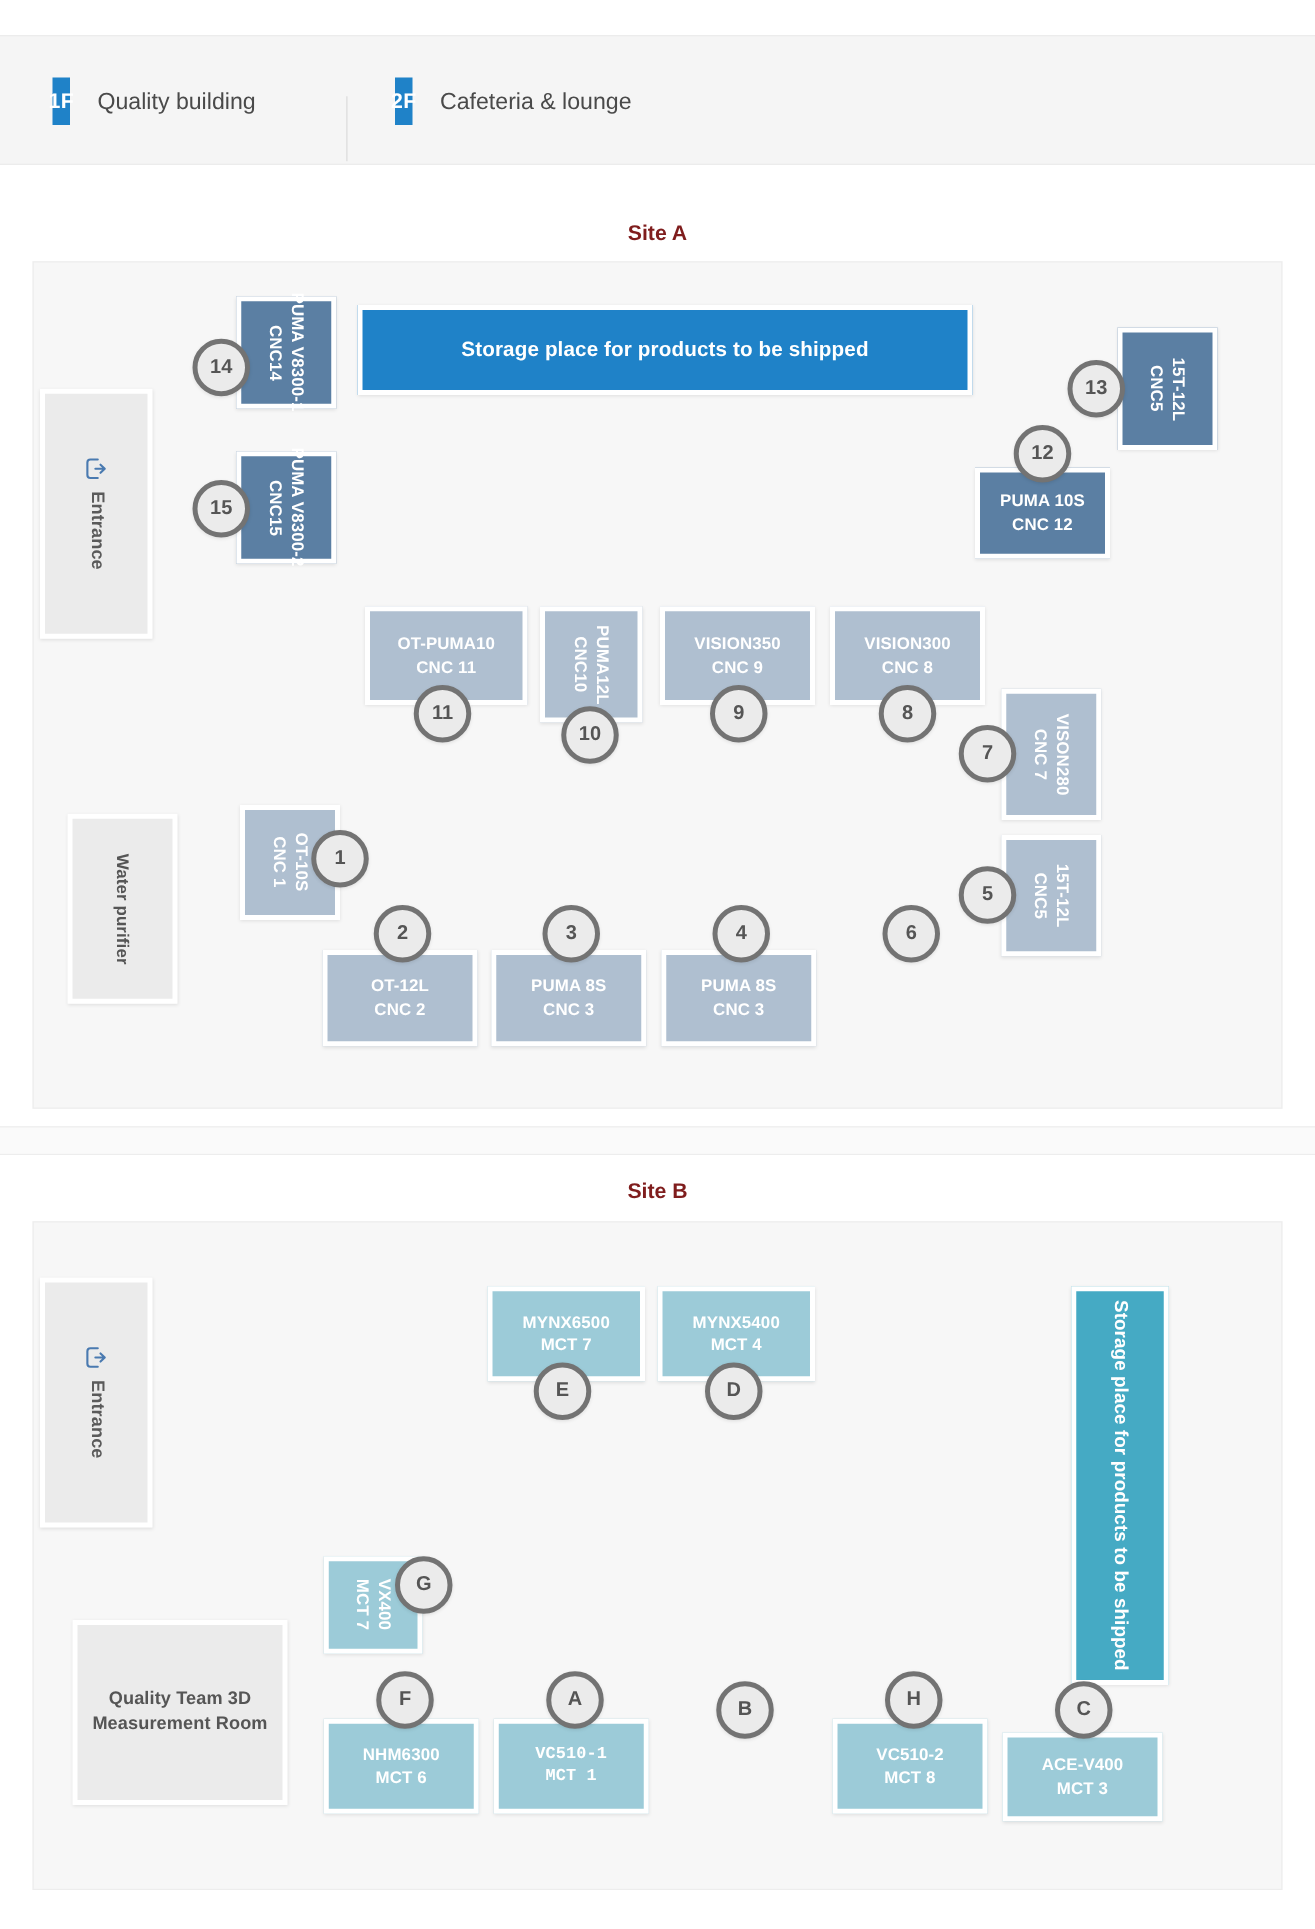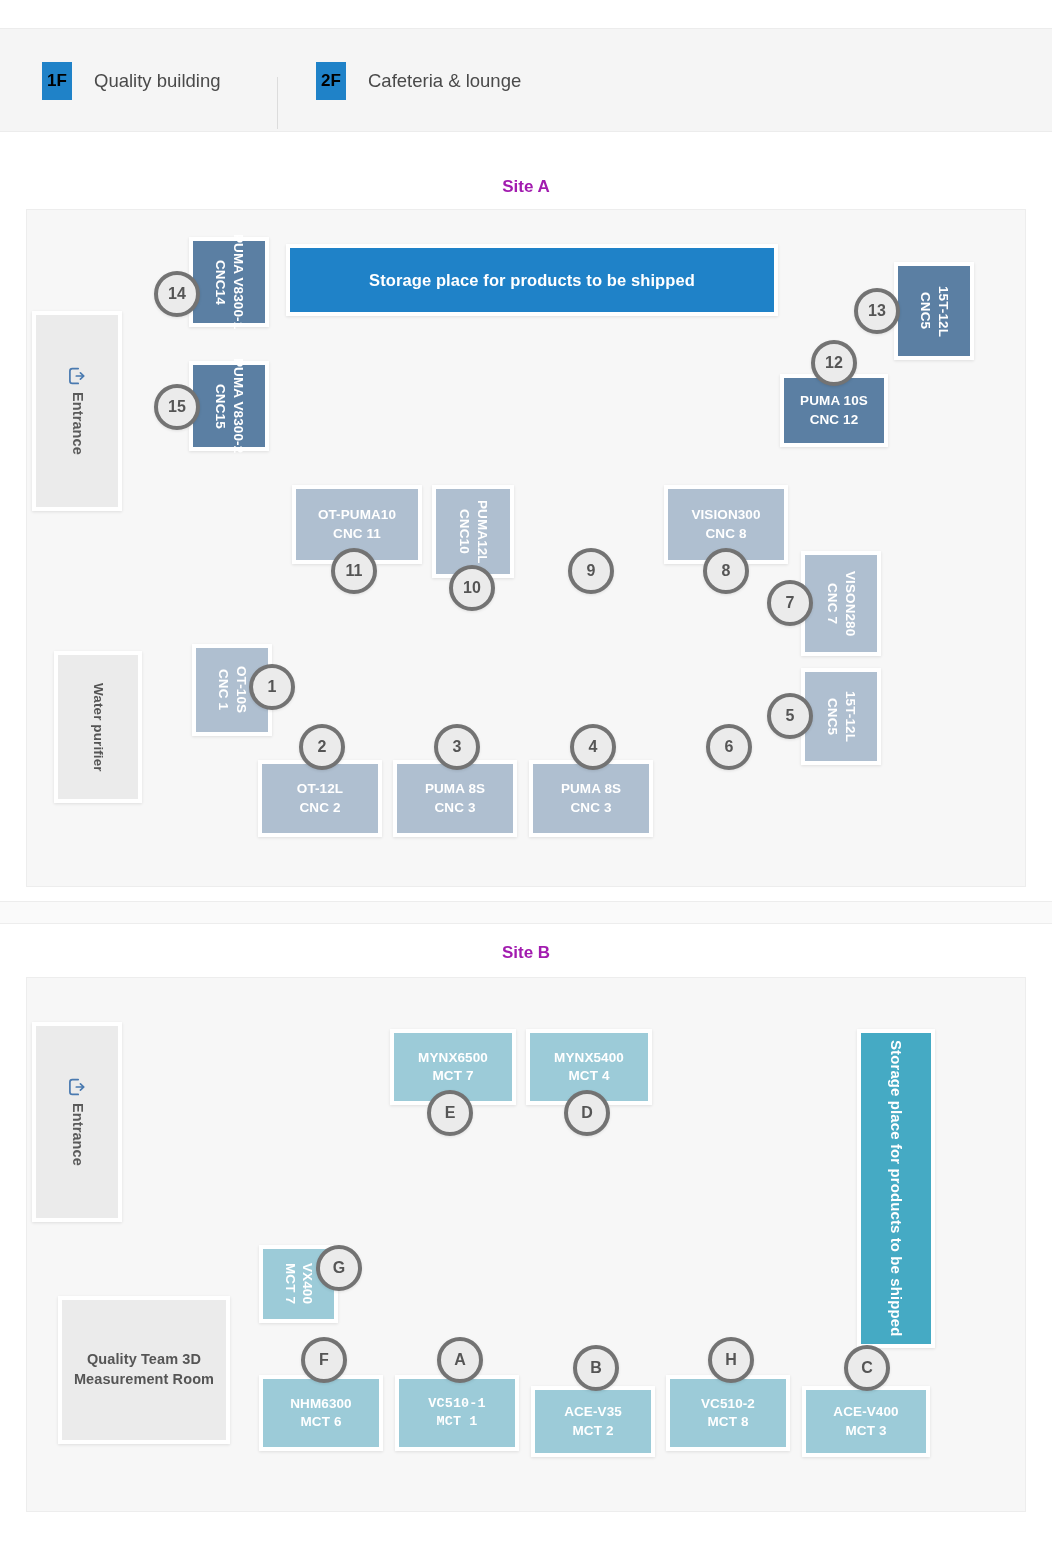--- a/index.html
+++ b/index.html
@@ -30,23 +30,23 @@
   .legend-item {
     position: absolute;
     display: flex;
     align-items: center;
     height: 36px;
     top: 34px;
   }
   .legend-item.li0 { left: 42px; }
   .legend-item.li1 { left: 316px; }
   .legend-badge {
-    width: 30px; height: 38px;
+    width: 14px; height: 38px;
     background: #1f82c8;
-    color: #000000;
+    color: #ffffff;
     font-size: 17px;
     font-weight: 700;
     display: flex;
     align-items: center;
     justify-content: center;
     letter-spacing: .2px;
   }
   .legend-label {
     margin-left: 22px;
     font-size: 18.5px;
@@ -59,21 +59,21 @@
     width: 1px; height: 52px;
     background: #dcdcdc;
   }
 
   
   .site-title {
     position: absolute;
     width: 1052px;
     text-align: center;
     font-size: 17px;
-    color: #a21caf;
+    color: #7f1d1d;
     font-weight: 600;
   }
   .site-panel {
     position: absolute;
     background: #f7f7f7;
     border: 1px solid #ededed;
   }
   .site-sep {
     position: absolute;
     left: 0; width: 1052px; height: 1px;
@@ -236,20 +236,26 @@
   <div class="marker" style="left:331px; top:548px;">11</div>
 
   <div class="box light" style="left:432px; top:485px; width:82px; height:93px;">
     <span class="vtext">
       <span class="txt">PUMA12L</span>
       <span class="txt">CNC10</span>
     </span>
   </div>
   <div class="marker" style="left:449px; top:565px;">10</div>
 
+  <div class="box light" style="left:528px; top:485px; width:124px; height:79px;">
+    <span>
+      <span class="txt">VISION350</span>
+      <span class="txt">CNC 9</span>
+    </span>
+  </div>
   <div class="marker" style="left:568px; top:548px;">9</div>
 
   <div class="box light" style="left:664px; top:485px; width:124px; height:79px;">
     <span>
       <span class="txt">VISION300</span>
       <span class="txt">CNC 8</span>
     </span>
   </div>
   <div class="marker" style="left:703px; top:548px;">8</div>
 
@@ -363,26 +369,20 @@
   <div class="marker" style="left:301px; top:1337px;">F</div>
 
   <div class="box teal" style="left:395px; top:1375px; width:124px; height:76px;font-family:Liberation Mono, monospace;">
     <span>
       <span class="txt">VC510-1</span>
       <span class="txt">MCT 1</span>
     </span>
   </div>
   <div class="marker" style="left:437px; top:1337px;">A</div>
 
-  <div class="box teal" style="left:531px; top:1386px; width:124px; height:71px;">
-    <span>
-      <span class="txt">ACE-V35</span>
-      <span class="txt">MCT 2</span>
-    </span>
-  </div>
   <div class="marker" style="left:573px; top:1345px;">B</div>
 
   <div class="box teal" style="left:666px; top:1375px; width:124px; height:76px;">
     <span>
       <span class="txt">VC510-2</span>
       <span class="txt">MCT 8</span>
     </span>
   </div>
   <div class="marker" style="left:708px; top:1337px;">H</div>
 

